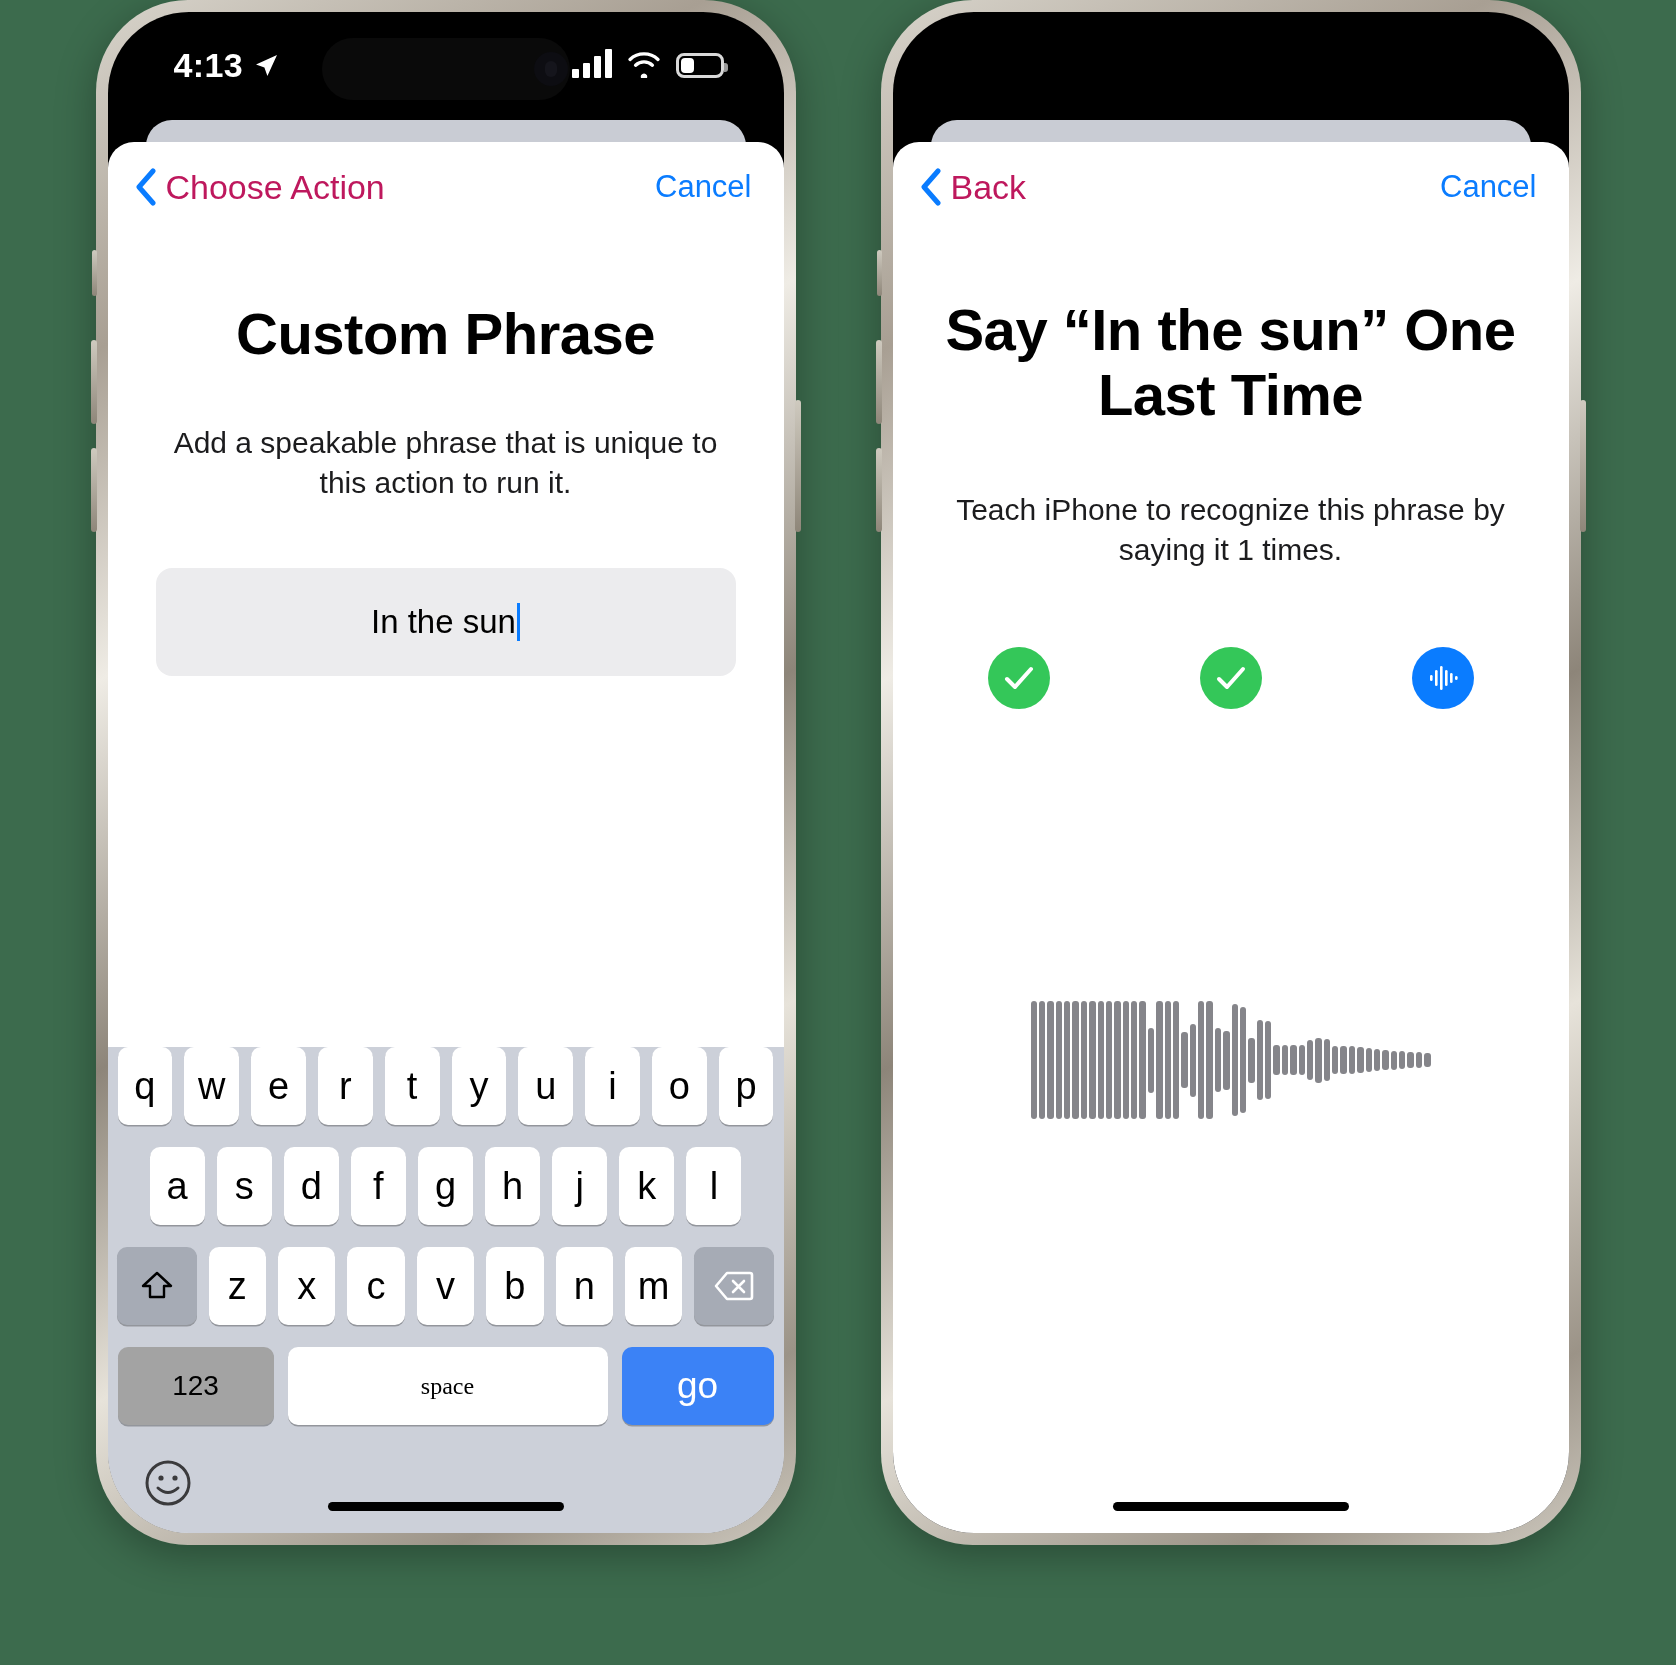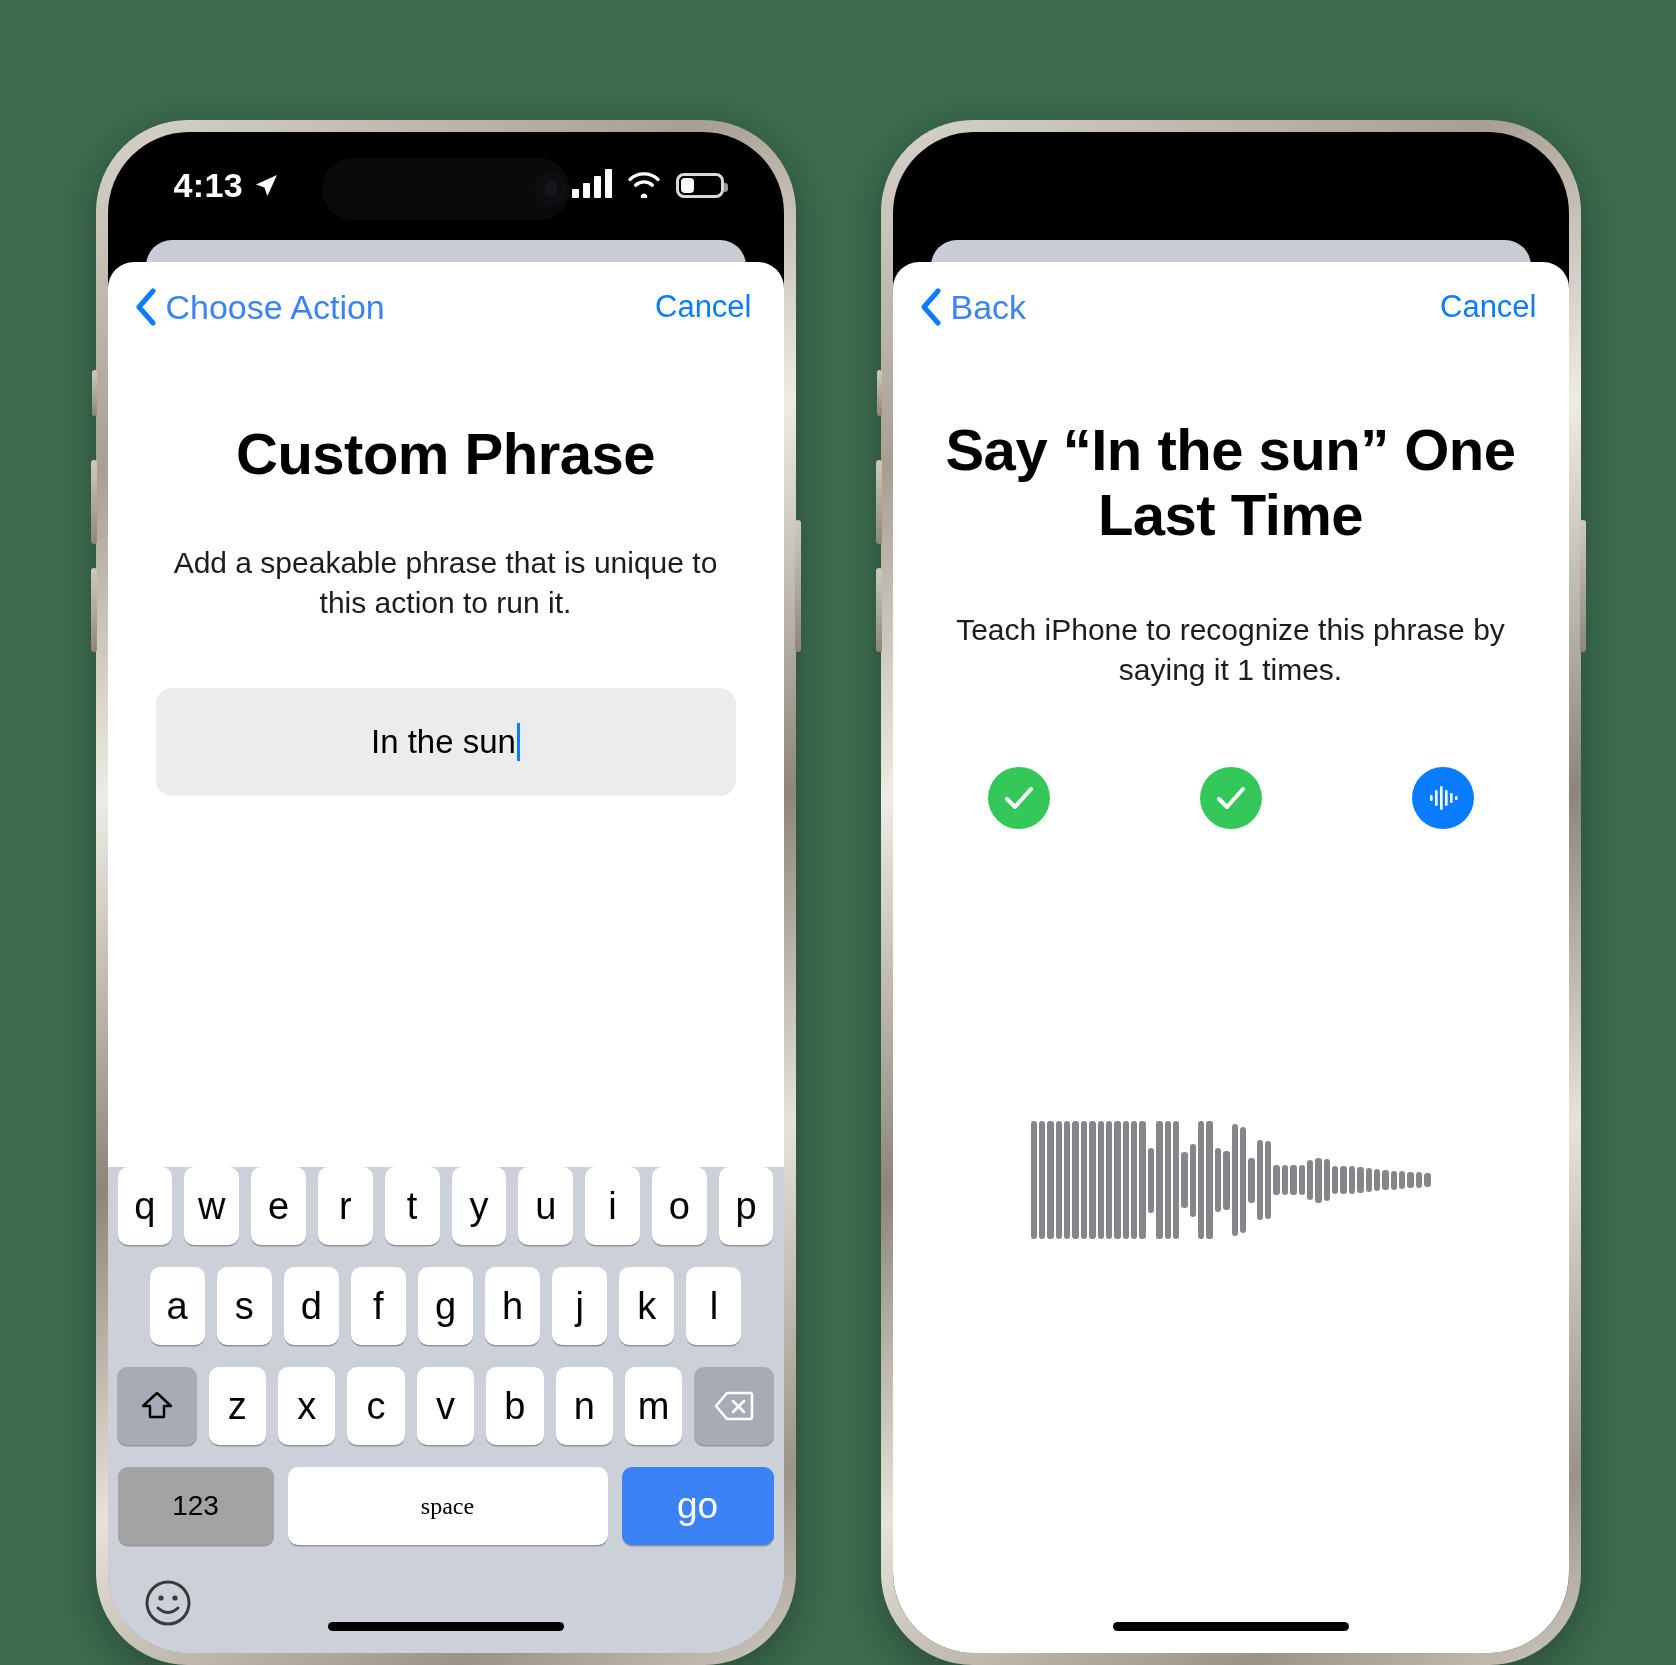--- a/index.html
+++ b/index.html
@@ -7,21 +7,21 @@
     width: 1676px; height: 1665px;
     background: #3c6b4d;
     font-family: "Liberation Sans", sans-serif;
     overflow: hidden;
   }
   .stage {
     position: relative;
     width: 1676px; height: 1665px;
     display: flex;
     justify-content: center;
-    align-items: flex-end;
+    align-items: flex-start;
     gap: 85px;
     border-radius: 32px;
   }
 
   
   .phone {
     position: relative;
     width: 700px;
     height: 1545px;
     border-radius: 92px;
@@ -110,21 +110,21 @@
   }
 
   
   .navbar {
     height: 90px;
     display: flex; align-items: center; justify-content: space-between;
     padding: 0 32px 0 26px;
   }
   .nav-back {
     display: flex; align-items: center; gap: 10px;
-    color: #3b82f6; font-size: 34px;
+    color: #be185d; font-size: 34px;
   }
   .chev { display:block; }
   .nav-cancel { color: #0a7cff; font-size: 31px; }
 
   
   .content { padding: 0 48px; text-align: center; }
   .big-title {
     font-size: 58px; font-weight: 700; color: #000;
     letter-spacing: -.5px; line-height: 1.12;
     margin-top: 70px;

